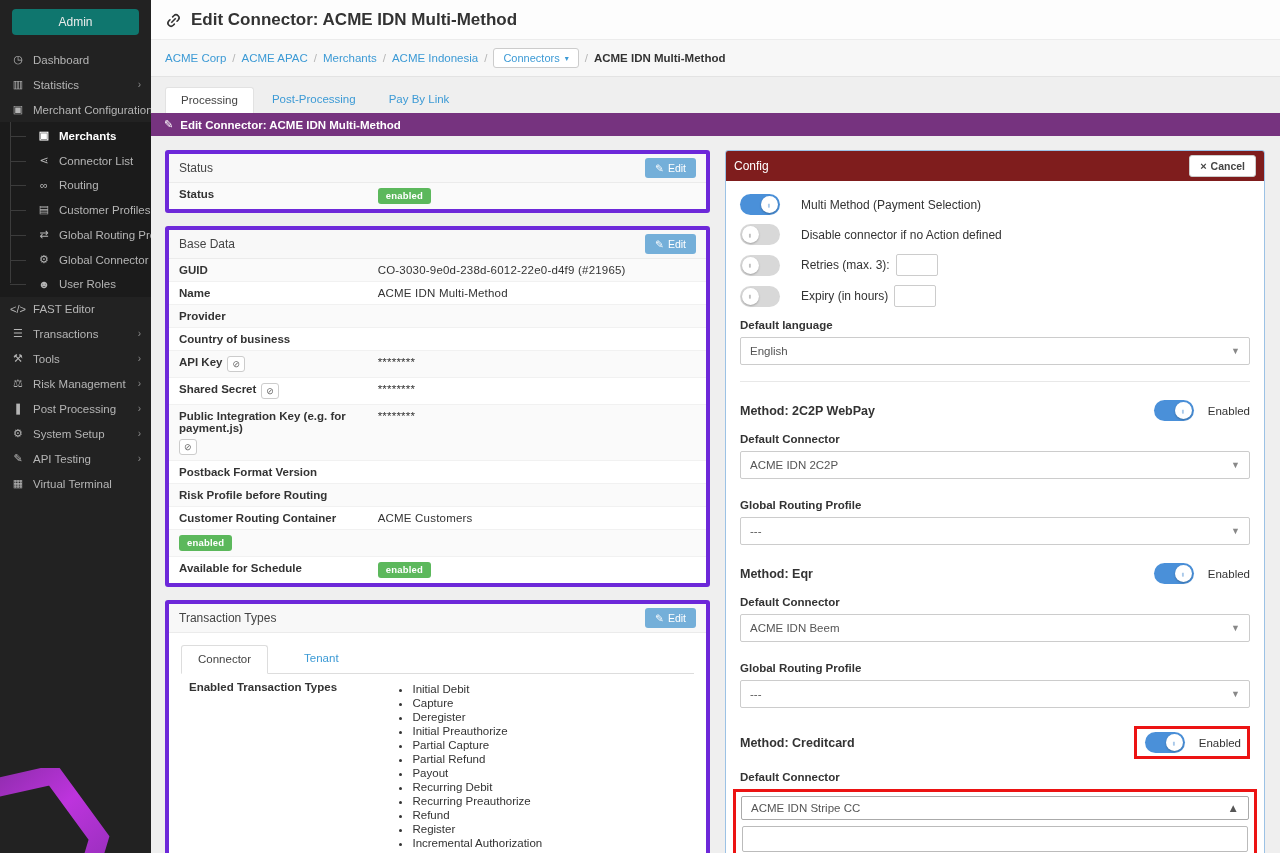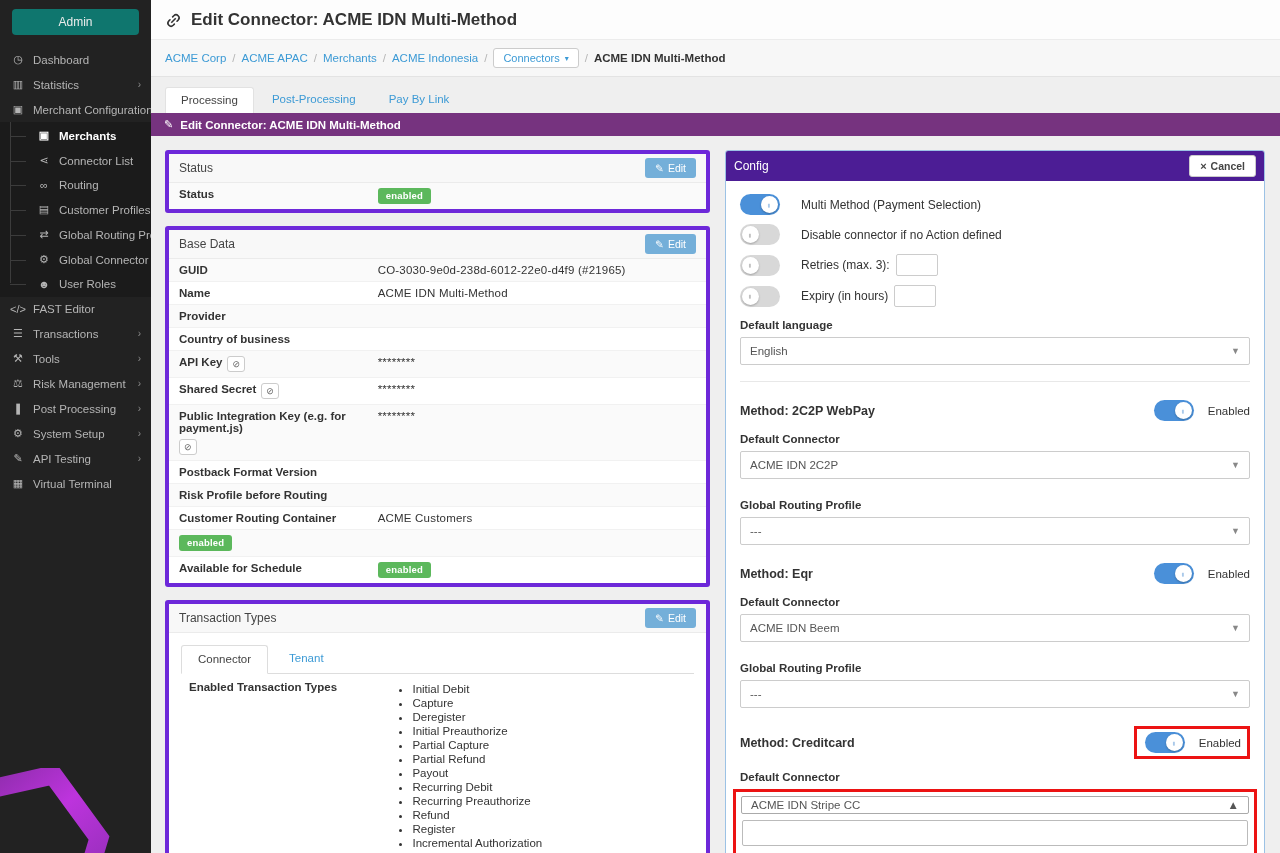--- a/index.html
+++ b/index.html
@@ -60,36 +60,36 @@
               display:flex; gap:5px; align-items:flex-start; flex-wrap:wrap; }
   .row .val { flex:1; padding:5px 10px; color:#333; letter-spacing:.2px; }
   .eye-btn { border:1px solid #ccc; border-radius:3px; background:#fff; font-size:9px; color:#666;
              padding:0 4px; height:16px; line-height:14px; cursor:pointer; display:none; }
   .eye-btn.show { display:inline-block; }
   .badge { display:inline-block; background:#5cb85c; color:#fff; font-size:9.5px; font-weight:700;
            padding:2px 8px 3px; border-radius:3px; }
   .badge:empty { display:none; }
 
   
-  .inner-tabs { display:flex; gap:5px; padding:12px 12px 0; position:relative; }
+  .inner-tabs { display:flex; gap:20px; padding:12px 12px 0; position:relative; }
   .inner-tabs::after { content:""; position:absolute; left:12px; right:12px; bottom:0; height:1px; background:#ddd; }
   .itab { padding:7px 16px 8px; font-size:11.5px; color:#3c9ad5; cursor:pointer; position:relative; z-index:1; }
   .itab.active { background:#fff; color:#444; border:1px solid #ddd; border-bottom:1px solid #fff;
                  border-radius:3px 3px 0 0; }
   .tt-body { padding:0 12px 12px; }
   .tt-row { display:flex; font-size:11.5px; border-top:1px solid #f1f1f1; padding:7px 0; }
   .tt-row:first-child { border-top:none; }
   .tt-row .lbl2 { width:42%; font-weight:700; padding-left:8px; }
   .tt-row .val2 { flex:1; }
   .tt-row ul { margin:0 0 0 16px; }
   .tt-row li { margin:2px 0; }
 
   
   .panel-blue { background:#fff; border:1px solid #9cc2e5; border-radius:3px; }
-  .config-header { background:#4c1d95; color:#fff; display:flex; justify-content:space-between;
+  .config-header { background:#7f1d1d; color:#fff; display:flex; justify-content:space-between;
                    align-items:center; padding:4px 8px; font-size:12px; min-height:29px; border-radius:2px 2px 0 0; }
   .btn-white-sm { background:#fff; border:1px solid #ccc; border-radius:3px; font-size:10.5px; color:#444;
                   padding:4px 10px; font-weight:600; cursor:pointer; display:flex; align-items:center; gap:4px; }
   .config-body { padding:13px 14px 14px; }
   .toggle-row { display:flex; align-items:center; margin-bottom:9px; font-size:12px; color:#333; }
   .toggle-row .t-label { margin-left:21px; }
   .switch { width:40px; height:21px; border-radius:11px; background:#d8d8d8; position:relative;
             flex:none; cursor:pointer; }
   .switch .knob { position:absolute; top:2px; left:2px; width:17px; height:17px; border-radius:50%;
                   background:#fff; box-shadow:0 1px 2px rgba(0,0,0,.25); display:flex; align-items:center;
@@ -104,21 +104,21 @@
             justify-content:space-between; padding:0 9px; font-size:11.5px; color:#555; background:#fff;
             cursor:pointer; margin-bottom:6px; }
   .select .arrow { color:#888; font-size:9px; }
   .sep { border:none; border-top:1px solid #e8e8e8; margin:16px 0 4px; }
   .method-head { display:flex; justify-content:space-between; align-items:center; margin:18px 0 2px;
                  font-size:12.5px; font-weight:700; color:#333; }
   .enabled-wrap { display:flex; align-items:center; font-weight:400; font-size:11.5px; color:#333; }
   .enabled-wrap .e-label { margin-left:14px; }
   .red-box-toggle { border:3px solid #ec1313; padding:3px 6px 3px 8px; display:flex; align-items:center; }
   .dd-wrap { border:3px solid #ec1313; padding:4px 5px 0; margin:2px -7px 12px; background:#fff; }
-  .dd-display { border:1px solid #aaa; border-radius:2px; height:18px; display:flex; align-items:center;
+  .dd-display { border:1px solid #aaa; border-radius:2px; height:24px; display:flex; align-items:center;
                 justify-content:space-between; padding:0 9px; font-size:11.5px; color:#555; background:#fff; cursor:pointer; }
   .dd-search { margin:6px 1px 7px; height:26px; border:1px solid #bbb; border-radius:2px; display:block;
                width:calc(100% - 2px); font-size:11.5px; padding:0 6px; font-family:inherit; }
   .x-glyph { font-weight:700; font-size:11px; }
 </style>
 </head>
 <body>
 
 <aside class="sidebar">
   <div class="admin-btn">Admin</div>

